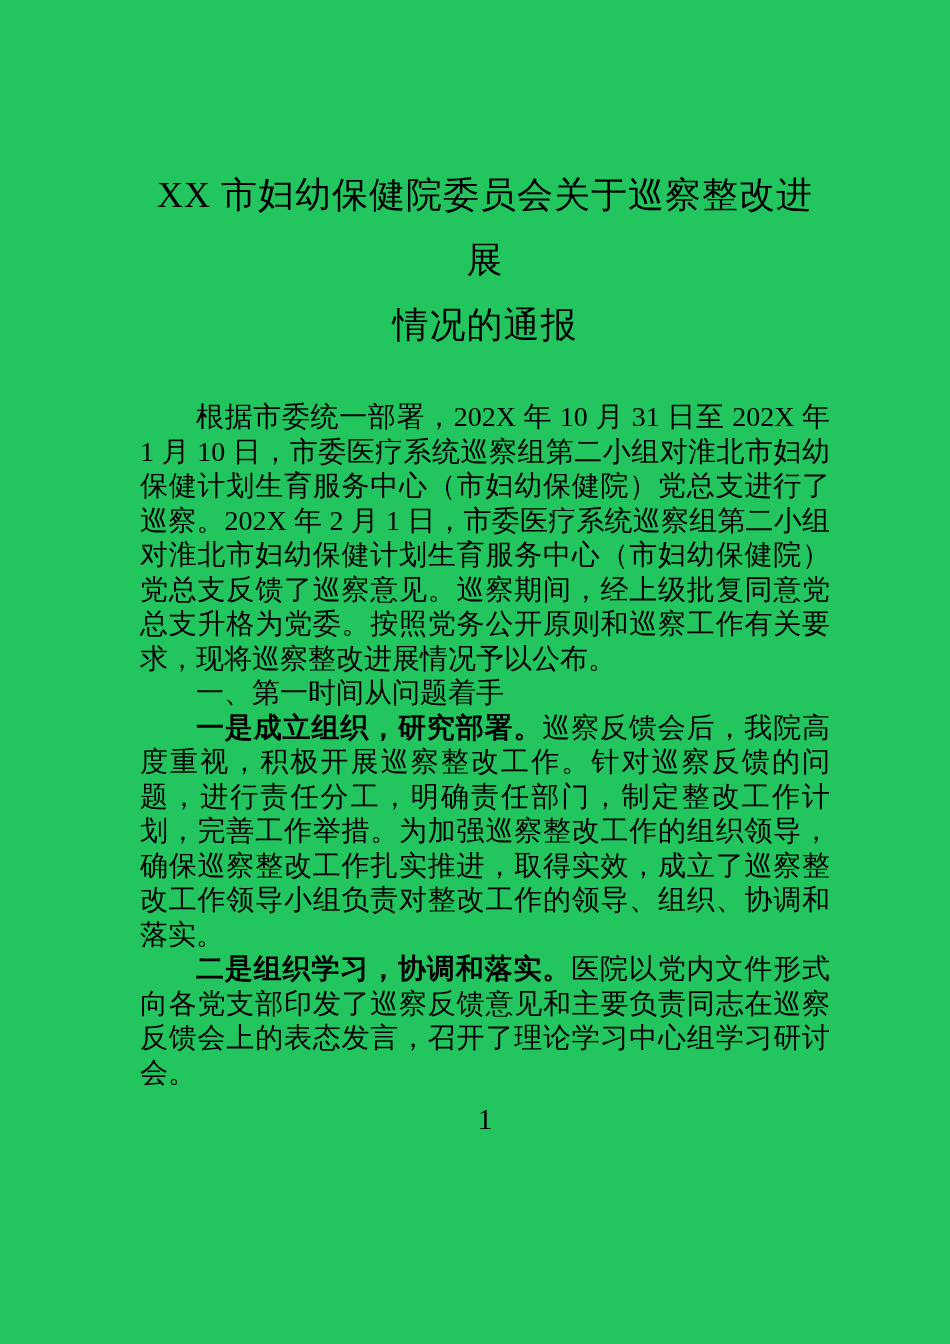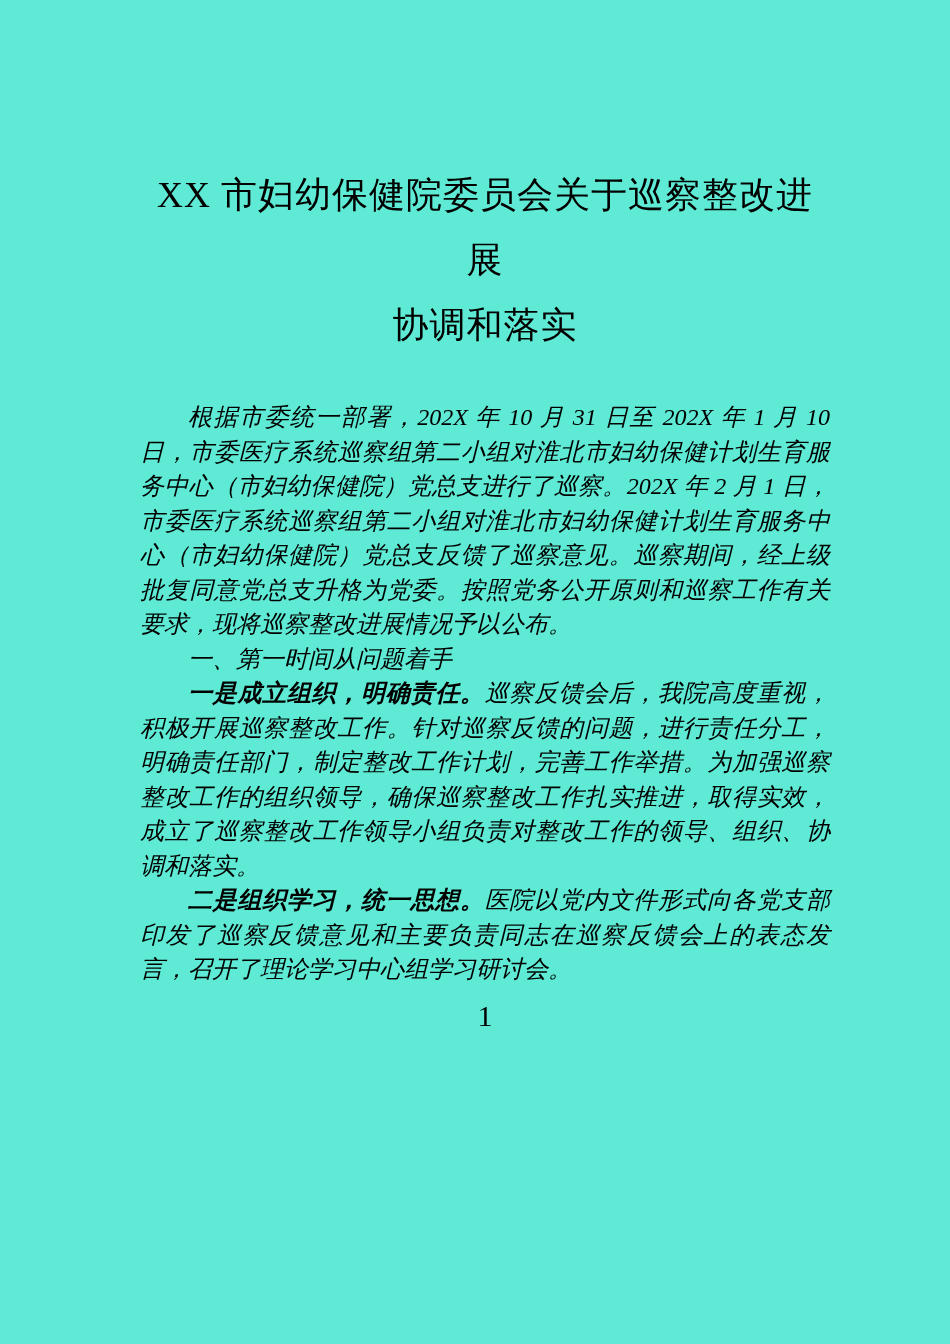--- a/index.html
+++ b/index.html
@@ -4,41 +4,40 @@
 <style>
   html, body {
     margin: 0;
     padding: 0;
     background: #ffffff;
   }
   .page {
     position: relative;
     width: 950px;
     height: 1344px;
-    background: #5eead4;
+    background: #22c55e;
     color: #000000;
     font-family: "Liberation Serif", "DejaVu Sans", sans-serif;
     overflow: hidden;
   }
   .doc-title {
     margin: 163px 0 0 140px;
     width: 690px;
     text-align: center;
     font-size: 36px;
     line-height: 65px;
     font-weight: normal;
     letter-spacing: 1px;
   }
   .content {
     margin: 42px 0 0 140px;
     width: 690px;
-    font-size: 24px;
+    font-size: 28px;
     line-height: 34.5px;
     text-align: justify;
-    font-style: italic;
   }
   .content p {
     margin: 0;
     padding: 0;
     text-indent: 2em;
   }
   .content .lead {
     font-weight: bold;
   }
   .page-number {
@@ -51,25 +50,25 @@
     font-family: "Liberation Serif", serif;
   }
 </style>
 </head>
 <body>
 
 <div class="page">
 
   <div class="doc-title">
     <div>XX 市妇幼保健院委员会关于巡察整改进展</div>
-    <div>协调和落实</div>
+    <div>情况的通报</div>
   </div>
 
   <div class="content" id="paragraphs">
       <p>根据市委统一部署，202X 年 10 月 31 日至 202X 年 1 月 10 日，市委医疗系统巡察组第二小组对淮北市妇幼保健计划生育服务中心（市妇幼保健院）党总支进行了巡察。202X 年 2 月 1 日，市委医疗系统巡察组第二小组对淮北市妇幼保健计划生育服务中心（市妇幼保健院）党总支反馈了巡察意见。巡察期间，经上级批复同意党总支升格为党委。按照党务公开原则和巡察工作有关要求，现将巡察整改进展情况予以公布。</p>
       <p>一、第一时间从问题着手</p>
-      <p><span class="lead">一是成立组织，明确责任。</span>巡察反馈会后，我院高度重视，积极开展巡察整改工作。针对巡察反馈的问题，进行责任分工，明确责任部门，制定整改工作计划，完善工作举措。为加强巡察整改工作的组织领导，确保巡察整改工作扎实推进，取得实效，成立了巡察整改工作领导小组负责对整改工作的领导、组织、协调和落实。</p>
-      <p><span class="lead">二是组织学习，统一思想。</span>医院以党内文件形式向各党支部印发了巡察反馈意见和主要负责同志在巡察反馈会上的表态发言，召开了理论学习中心组学习研讨会。</p>
+      <p><span class="lead">一是成立组织，研究部署。</span>巡察反馈会后，我院高度重视，积极开展巡察整改工作。针对巡察反馈的问题，进行责任分工，明确责任部门，制定整改工作计划，完善工作举措。为加强巡察整改工作的组织领导，确保巡察整改工作扎实推进，取得实效，成立了巡察整改工作领导小组负责对整改工作的领导、组织、协调和落实。</p>
+      <p><span class="lead">二是组织学习，协调和落实。</span>医院以党内文件形式向各党支部印发了巡察反馈意见和主要负责同志在巡察反馈会上的表态发言，召开了理论学习中心组学习研讨会。</p>
     </div>
 
   <div class="page-number">1</div>
 
 </div>
 
 </body></html>

